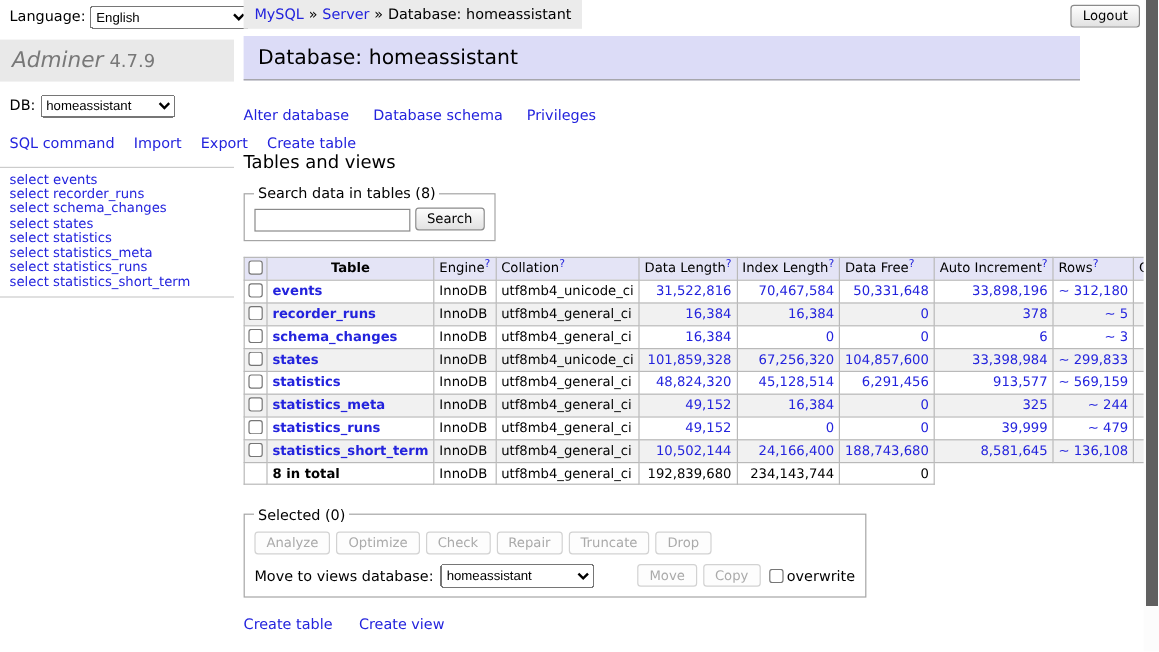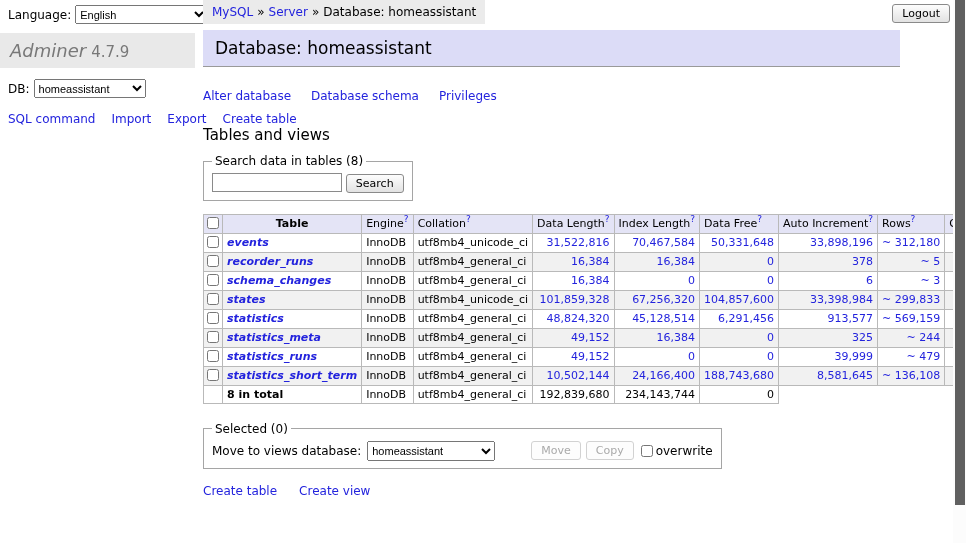--- a/index.html
+++ b/index.html
@@ -51,21 +51,21 @@
 
   
   table.db { border-collapse:collapse; font-size:11px; margin-top:13px; }
   table.db th, table.db td { border:1px solid #b9b9b9; padding:2px 4px; line-height:13px; vertical-align:middle; }
   table.db thead th { background:#e4e4f6; font-weight:normal; text-align:left; white-space:nowrap; }
   table.db thead th.col-table { font-weight:bold; text-align:center; }
   table.db sup { color:#2323dd; font-size:9px; line-height:0; }
   table.db td.cb, table.db th.cb { width:18px; text-align:center; padding:1px 2px; }
   table.db td.num { text-align:right; white-space:nowrap; }
   table.db tr.odd td { background:#f1f1f1; }
-  table.db a.name { font-weight:bold; white-space:nowrap;font-style:italic; }
+  table.db a.name { font-weight:bold; white-space:nowrap; }
   table.db tr.total td { background:#fff; font-weight:normal; }
   table.db tr.total td.lbl { font-weight:bold; }
   input[type=checkbox] { width:12px; height:12px; margin:1px; }
 
   .col-table{width:120px}.col-engine{width:46px}.col-coll{width:96px}.col-dlen{width:68px}
   .col-ilen{width:72px}.col-dfree{width:63px}.col-ainc{width:83px}.col-rows{width:58px}.col-comment{width:57px}
 
   
   .selected-fs { margin-top:18px; }
   .sel-btn-row { display:flex; gap:5px; margin:2px 0 8px 0; }
@@ -88,20 +88,30 @@
     <div class="lang-row">
       <span>Language:</span><select><option>English</option></select>
     </div>
     <div class="app-block">
       <span class="app-name">Adminer</span><span class="app-version">4.7.9</span>
     </div>
     <div class="db-row">
       <span>DB:</span><select><option>homeassistant</option></select>
     </div>
     <div class="side-actions"><a>SQL command</a><a>Import</a><a>Export</a><a>Create table</a></div>
+    <div class="table-links">
+        <a>select events</a>
+        <a>select recorder_runs</a>
+        <a>select schema_changes</a>
+        <a>select states</a>
+        <a>select statistics</a>
+        <a>select statistics_meta</a>
+        <a>select statistics_runs</a>
+        <a>select statistics_short_term</a>
+      </div>
   </div>
 
   <div class="main">
     <div class="breadcrumb"><a>MySQL</a><span class="sep">»</span><a>Server</a><span class="sep">»</span><span>Database: homeassistant</span></div>
     <button class="logout-btn">Logout</button>
 
     <div class="main-inner">
       <h2 class="page-title">Database: homeassistant</h2>
 
       <div class="nav-links">
@@ -237,20 +247,28 @@
               <td>utf8mb4_general_ci</td>
               <td class="num">192,839,680</td>
               <td class="num">234,143,744</td>
               <td class="num">0</td>
             </tr>
           </tbody>
       </table>
 
       <fieldset class="selected-fs">
         <legend>Selected (0)</legend>
+        <div class="sel-btn-row">
+            <button disabled="">Analyze</button>
+            <button disabled="">Optimize</button>
+            <button disabled="">Check</button>
+            <button disabled="">Repair</button>
+            <button disabled="">Truncate</button>
+            <button disabled="">Drop</button>
+          </div>
         <div class="move-row">
           <span>Move to views database:</span>
           <select><option>homeassistant</option></select>
           <span class="move-btns" style="display:flex;gap:5px;margin-left:30px;">
               <button disabled="">Move</button>
               <button disabled="">Copy</button>
             </span>
           <span class="overwrite-wrap">
             <input type="checkbox" style="">
             <span>overwrite</span>

